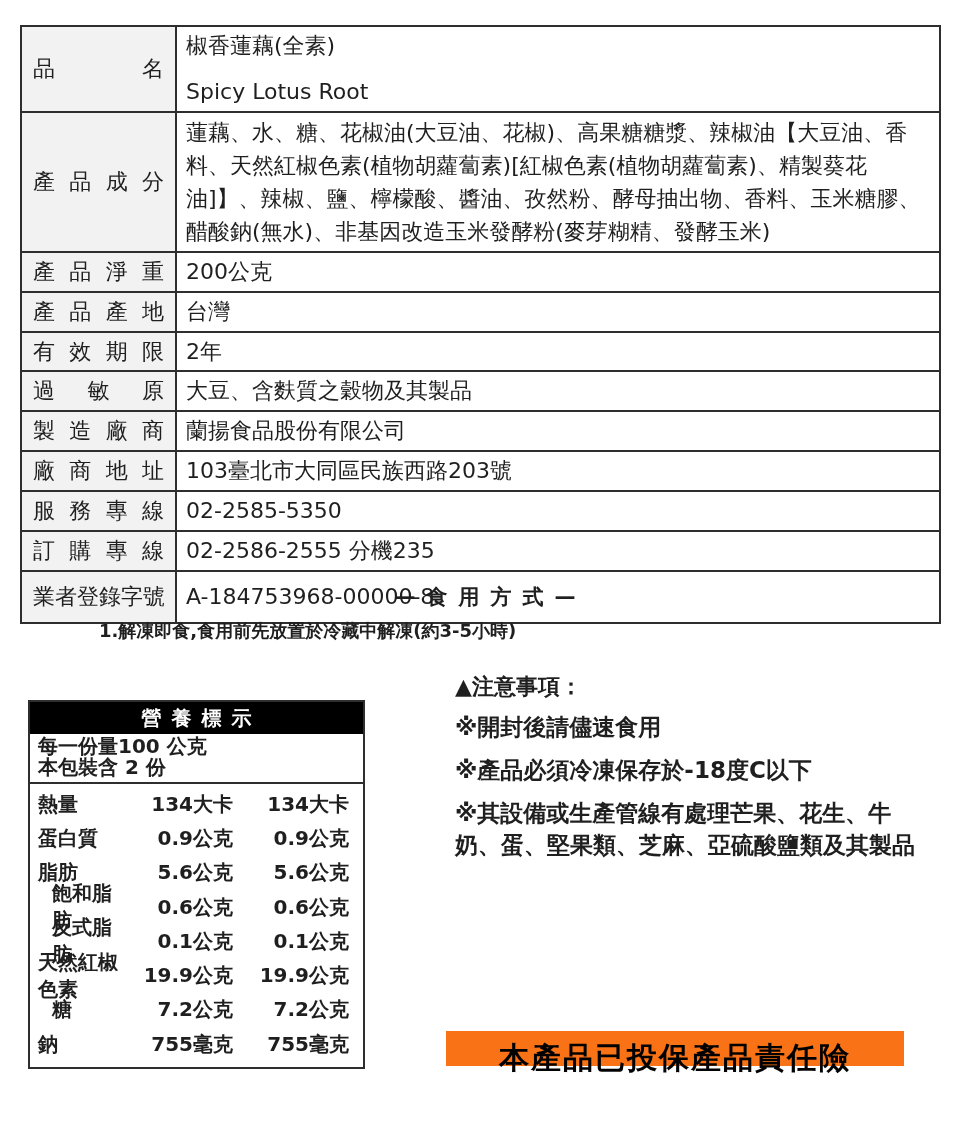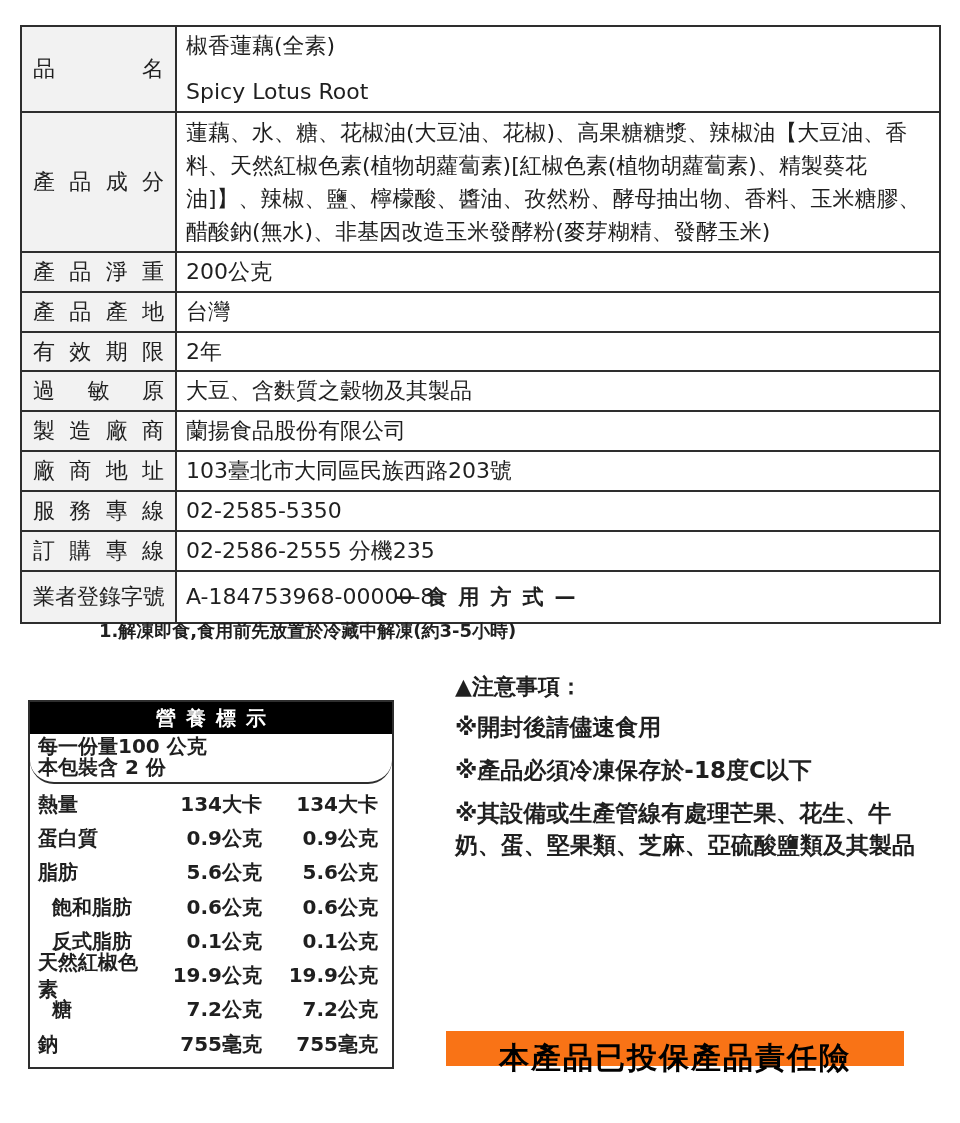--- a/index.html
+++ b/index.html
@@ -23,24 +23,24 @@
   .ingr-text { display:block; line-height:33px; font-size:22px; }
   .tel-text { font-size:24px; }
   .reg-text { font-size:24px; }
 
   
   .usage-title { position:absolute; left:0; top:583px; width:960px; text-align:center;
                  font-size:21px; font-weight:bold; letter-spacing:11px; padding-left:21px; }
   .usage-step  { position:absolute; left:99px; top:619px; font-size:18px; font-weight:bold; }
 
   
-  .nutrition { position:absolute; left:28px; top:700px; width:366px; border:2px solid #2e2e2e; background:#fff; }
+  .nutrition { position:absolute; left:28px; top:700px; width:337px; border:2px solid #2e2e2e; background:#fff; }
   .nt-header { background:#000000; color:#ffffff; text-align:center; font-weight:bold;
                font-size:20px; height:32px; line-height:32px; letter-spacing:10px; padding-left:10px; }
-  .nt-serving { border-bottom:2px solid #2e2e2e; padding:2px 8px 4px 8px;border-radius:24px; }
+  .nt-serving { border-bottom:2px solid #2e2e2e; padding:2px 8px 4px 8px; }
   .nt-serving div { font-size:20px; font-weight:600; line-height:21px; }
   .nt-colhead { display:flex; align-items:center; border-bottom:3px solid #2e2e2e; height:33px;
                 font-size:20px; font-weight:600; }
   .nt-row { display:flex; align-items:center; height:34.3px; font-size:20px; font-weight:600; }
   .nt-name { flex:1; padding-left:8px; }
   .nt-name.indent { padding-left:22px; }
   .nt-v1 { width:108px; text-align:right; }
   .nt-v2 { width:130px; text-align:right; padding-right:14px; }
   .nt-rows { padding:3px 0 6px 0; }
 

